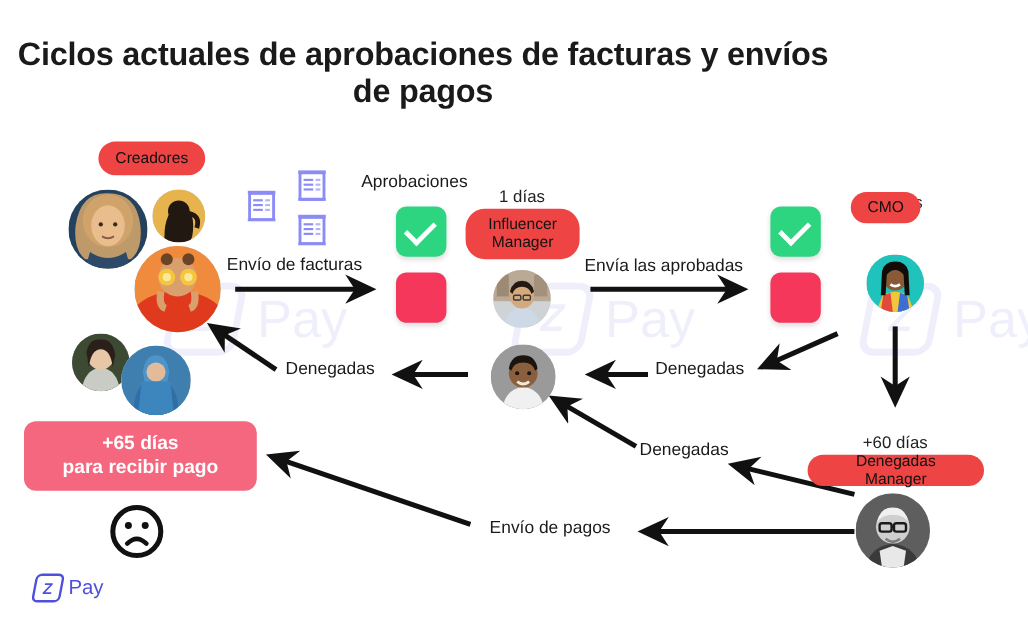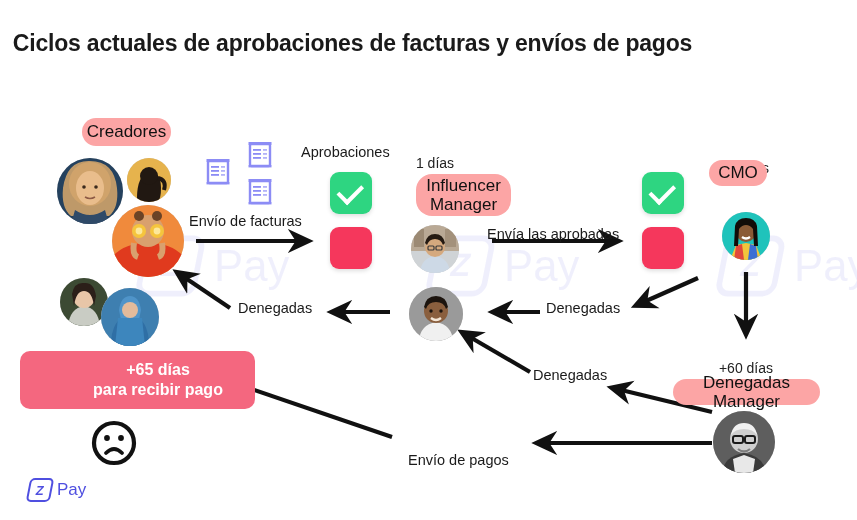--- a/index.html
+++ b/index.html
@@ -55,36 +55,36 @@
     font-family: "Liberation Sans", sans-serif;
   }
 
   
   .title {
     position: absolute;
     left: 0;
     top: 30px;
     width: 705px;
     text-align: center;
-    font-size: 23px;
+    font-size: 27px;
     font-weight: 700;
     color: #1a1a1a;
     letter-spacing: -0.2px;
     z-index: 6;
   }
 
   
   .abs { position: absolute; z-index: 5; }
 
   
   .pill {
-    background: #fca5a5;
+    background: #ef4444;
     color: #111111;
     border-radius: 16px;
-    font-size: 17px;
+    font-size: 13px;
     text-align: center;
     line-height: 1.12;
     padding: 5px 13px;
     display: flex;
     align-items: center;
     justify-content: center;
     box-sizing: border-box;
     white-space: pre-line;
   }
 
@@ -326,21 +326,21 @@
   <div class="abs flowlabel" style="left:189px; top:213px;">Envío de facturas</div>
 
   <div class="abs flowlabel" style="left:301px; top:144px;">Aprobaciones</div>
 
   <div class="abs sq sq-green" style="left:330px; top:172px; width:42px; height:42px;">
     <span class="tick"></span>
   </div>
   <div class="abs sq sq-red" style="left:330px; top:227px; width:42px; height:42px;"></div>
 
   <div class="abs daylabel" style="left:398px; top:155px; width:74px;">1 días</div>
-  <div class="abs pill" style="left:388px; top:174px; width:95px; height:42px;margin-left:28px;">Influencer
+  <div class="abs pill" style="left:388px; top:174px; width:95px; height:42px;">Influencer
 Manager</div>
 
   <div class="avatar" style="left:411px; top:225px; width:48px; height:48px;">
     <svg viewBox="0 0 48 48">
         <rect width="48" height="48" fill="#cfd3d6"></rect>
         <rect x="0" y="0" width="48" height="26" fill="#b9a995"></rect>
         <rect x="3" y="4" width="10" height="18" fill="#9c8a74"></rect>
         <rect x="34" y="4" width="11" height="18" fill="#a3917b"></rect>
         <path d="M9 48 Q10 33 24 31 Q38 33 39 48Z" fill="#cdd9e6"></path>
         <circle cx="24" cy="22" r="10" fill="#d5a97e"></circle>
@@ -357,21 +357,21 @@
         <circle cx="27" cy="24" r="12" fill="#8a5f3e"></circle>
         <path d="M15 20 Q17 9 27 9 Q37 9 39 20 L37 22 Q35 15 27 15 Q19 15 17 22Z" fill="#1c140e"></path>
         <circle cx="22" cy="24" r="1.7" fill="#1c140e"></circle>
         <circle cx="32" cy="24" r="1.7" fill="#1c140e"></circle>
         <path d="M22 31 Q27 35 32 31" stroke="#f4e6d6" stroke-width="2.4" fill="none"></path>
       </svg>
   </div>
 
   <div class="abs flowlabel" style="left:238px; top:300px;">Denegadas</div>
 
-  <div class="abs flowlabel" style="left:487px; top:214px;margin-top:12px;">Envía las aprobadas</div>
+  <div class="abs flowlabel" style="left:487px; top:214px;">Envía las aprobadas</div>
 
   <div class="abs flowlabel" style="left:546px; top:300px;">Denegadas</div>
 
   <div class="abs sq sq-green" style="left:642px; top:172px; width:42px; height:42px;">
     <span class="tick"></span>
   </div>
   <div class="abs sq sq-red" style="left:642px; top:227px; width:42px; height:42px;"></div>
 
   <div class="abs daylabel" style="left:700px; top:160px; width:92px;">16 días</div>
   <div class="abs pill" style="left:709px; top:160px; width:58px; height:26px;">CMO</div>
@@ -400,23 +400,23 @@
         <path d="M20 48 L31 44 L42 48 L40 62 L22 62Z" fill="#e8e8e8"></path>
         <circle cx="31" cy="28" r="14" fill="#cfcfcf"></circle>
         <path d="M18 24 Q20 12 31 12 Q42 12 44 24 Q40 18 31 18 Q22 18 18 24Z" fill="#f0f0f0"></path>
         <rect x="20" y="25" width="10" height="7" rx="2" fill="none" stroke="#1a1a1a" stroke-width="2"></rect>
         <rect x="32" y="25" width="10" height="7" rx="2" fill="none" stroke="#1a1a1a" stroke-width="2"></rect>
         <line x1="30" y1="28" x2="32" y2="28" stroke="#1a1a1a" stroke-width="2"></line>
         <path d="M25 38 Q31 43 37 38" stroke="#7d7d7d" stroke-width="2.2" fill="none"></path>
       </svg>
   </div>
 
-  <div class="abs flowlabel" style="left:408px; top:452px;">Envío de pagos</div>
-
-  <div class="abs resultbox" style="left:20px; top:351px; width:194px; height:58px;padding-left:41px;">+65 días
+  <div class="abs flowlabel" style="left:408px; top:432px;">Envío de pagos</div>
+
+  <div class="abs resultbox" style="left:20px; top:351px; width:194px; height:58px;">+65 días
 para recibir pago</div>
 
   <div class="sadface" style="left:90px; top:419px;">
     <svg width="48" height="48" viewBox="0 0 48 48">
         <circle cx="24" cy="24" r="20" fill="none" stroke="#111111" stroke-width="4.2"></circle>
         <circle cx="17" cy="19" r="2.9" fill="#111111"></circle>
         <circle cx="31" cy="19" r="2.9" fill="#111111"></circle>
         <path d="M16 34 Q24 26 32 34" stroke="#111111" stroke-width="3.8" fill="none" stroke-linecap="round"></path>
       </svg>
   </div>

